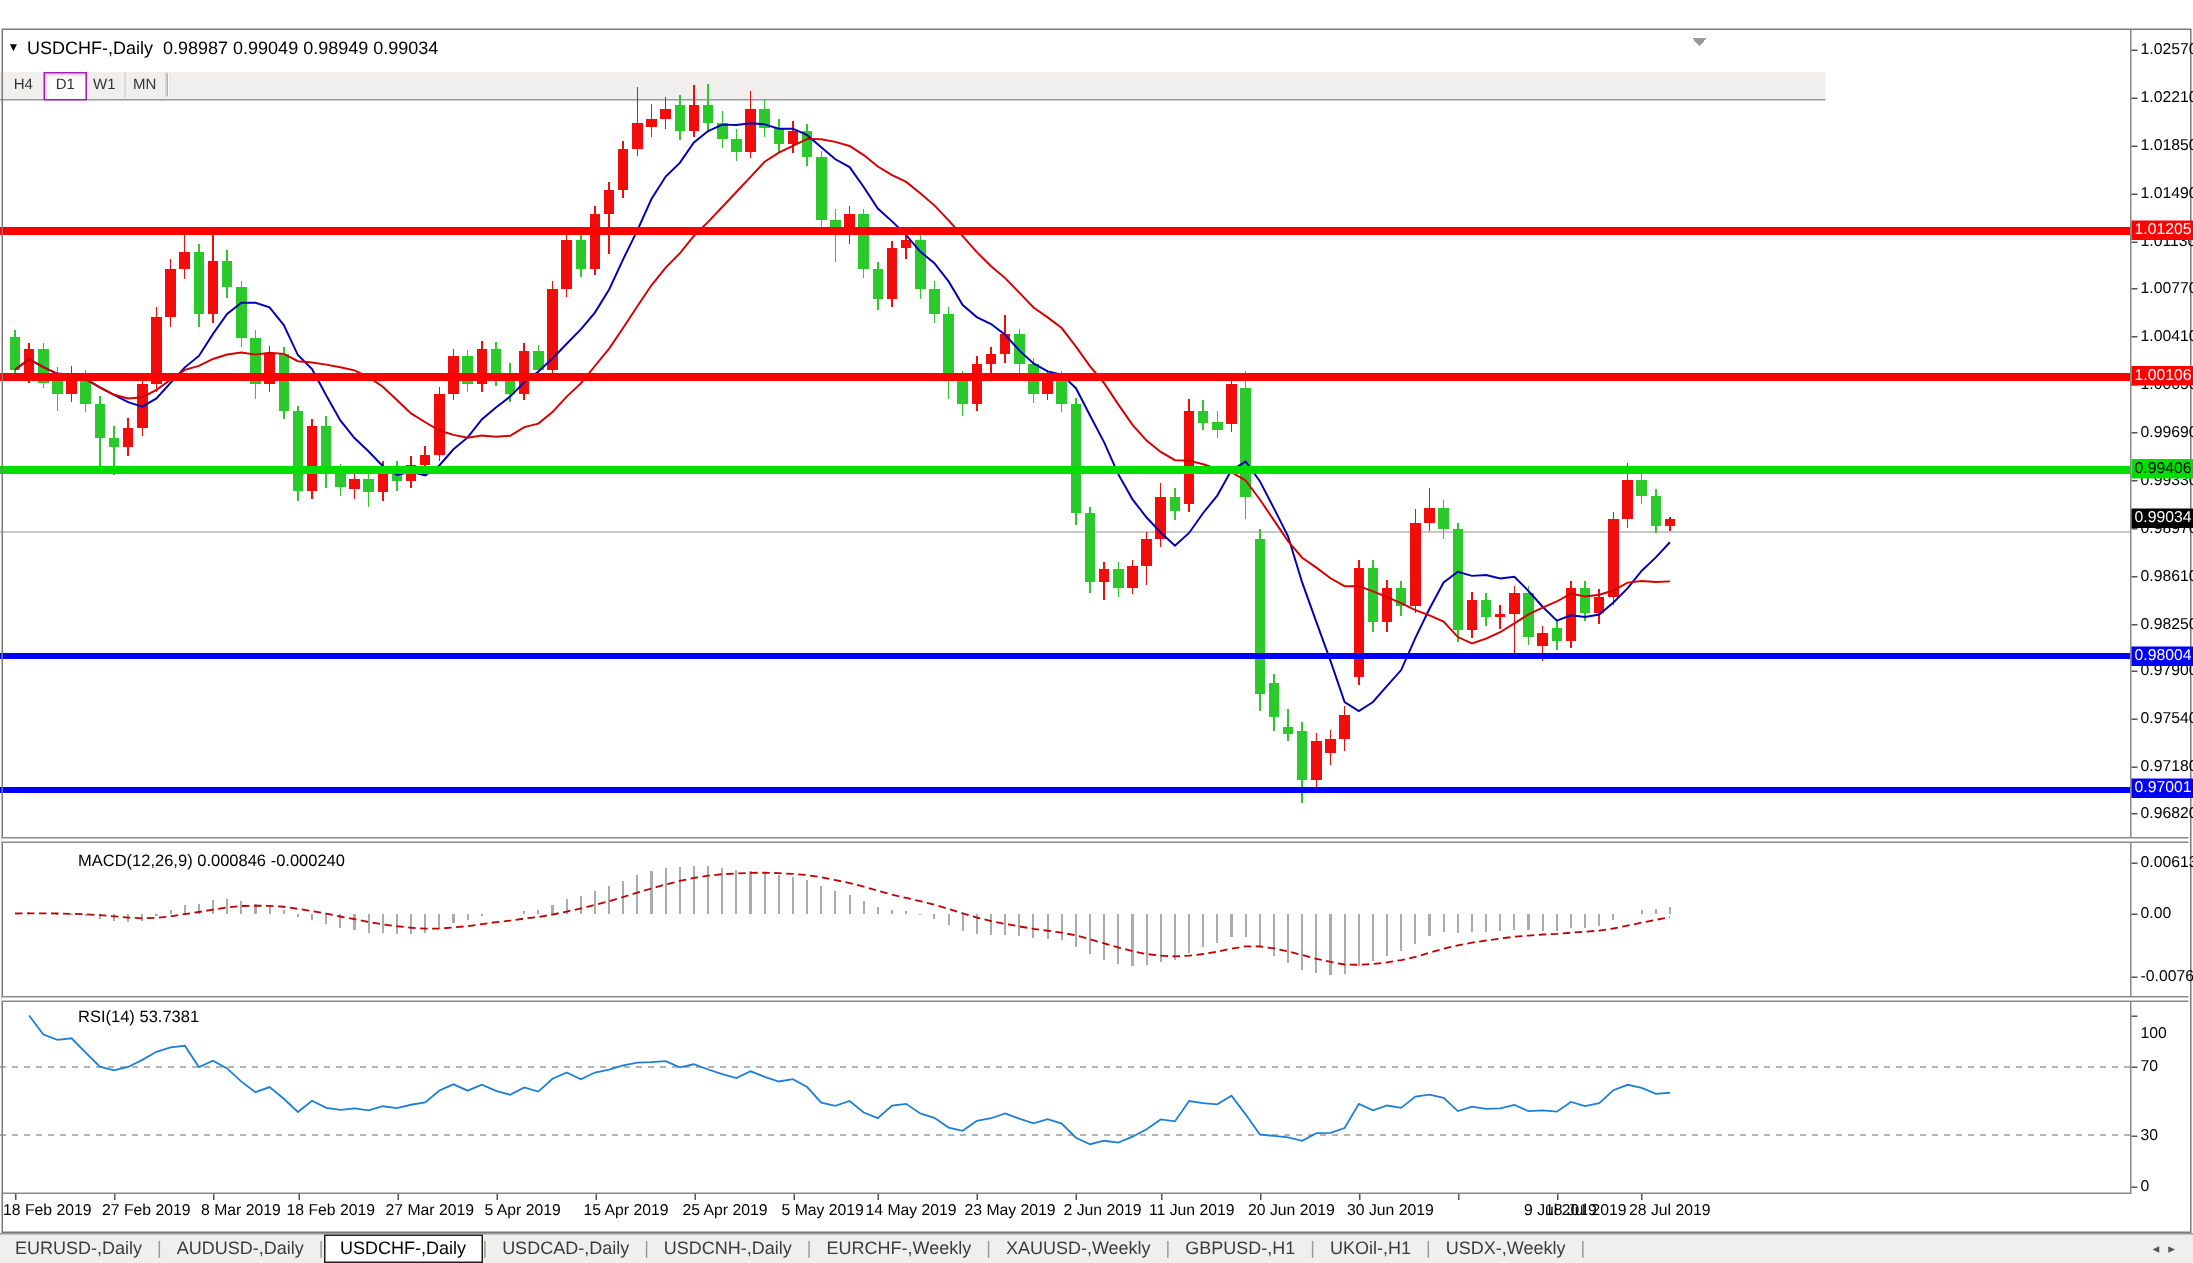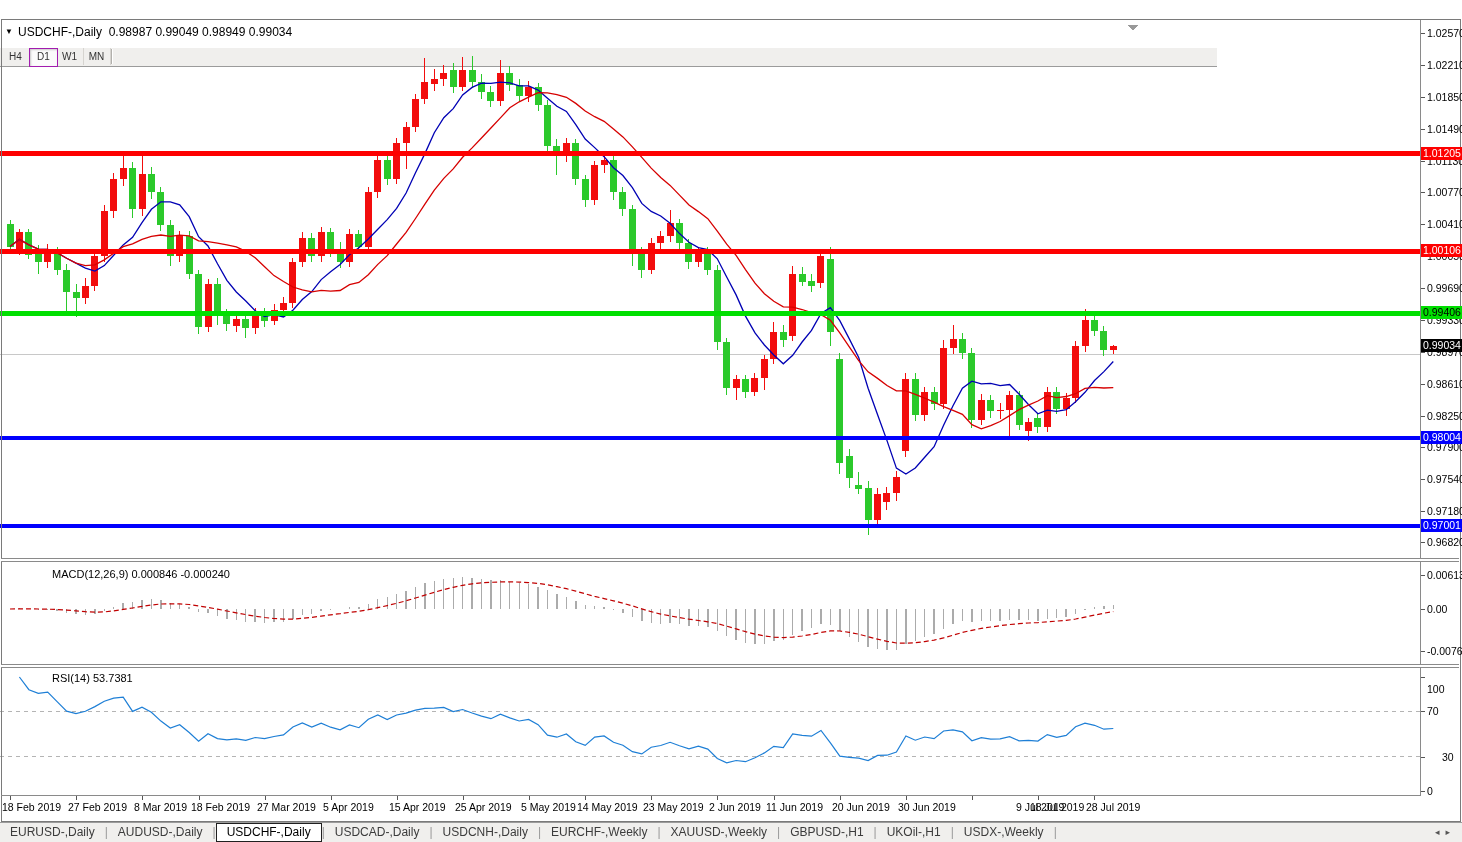--- a/index.html
+++ b/index.html
@@ -478,21 +478,21 @@
       <div class="ax-lbl" style="top: 569px;">0.00613</div>
       <div class="ax-tick" style="top: 609px;"></div>
       <div class="ax-lbl" style="top: 603px;">0.00</div>
       <div class="ax-tick" style="top: 651px;"></div>
       <div class="ax-lbl" style="top: 645px;">-0.007612</div>
       <div class="ax-tick" style="top: 677px;"></div>
       <div class="ax-lbl" style="top: 671px; margin-top: 12px;">100</div>
       <div class="ax-tick" style="top: 711px;"></div>
       <div class="ax-lbl" style="top: 705px;">70</div>
       <div class="ax-tick" style="top: 757px;"></div>
-      <div class="ax-lbl" style="top: 751px; margin-left: 15px;">30</div>
+      <div class="ax-lbl" style="top: 751px;">30</div>
       <div class="ax-tick" style="top: 791px;"></div>
       <div class="ax-lbl" style="top: 785px;">0</div>
       <div class="badge" style="top: 147px; background: rgb(254, 0, 0); color: rgb(255, 255, 255);">1.01205</div>
       <div class="badge" style="top: 244px; background: rgb(254, 0, 0); color: rgb(255, 255, 255);">1.00106</div>
       <div class="badge" style="top: 306px; background: rgb(0, 223, 0); color: rgb(0, 0, 0);">0.99406</div>
       <div class="badge" style="top: 431px; background: rgb(1, 0, 254); color: rgb(255, 255, 255);">0.98004</div>
       <div class="badge" style="top: 519px; background: rgb(1, 0, 254); color: rgb(255, 255, 255);">0.97001</div>
       <div class="badge" style="top: 339px; background: rgb(0, 0, 0); color: rgb(255, 255, 255);">0.99034</div>
     </div>
   <div id="date-axis" class="abs" style="left:0;top:0;">

